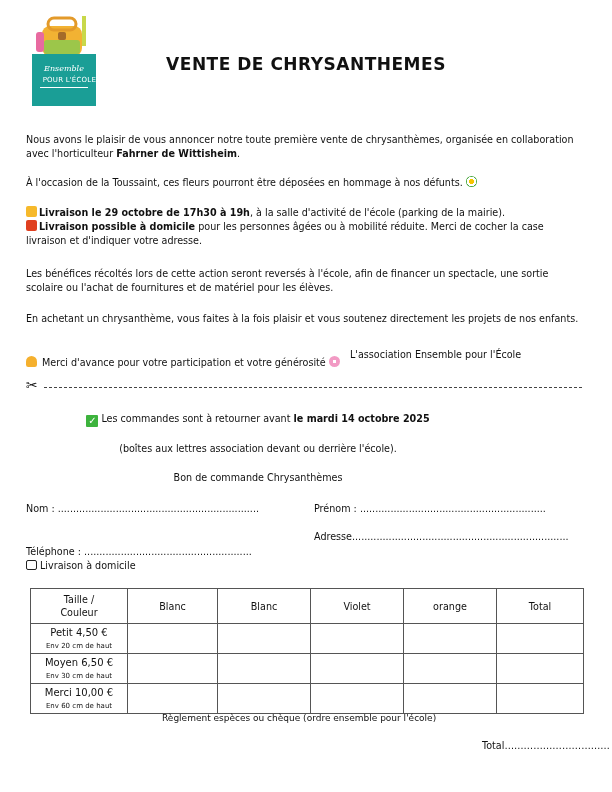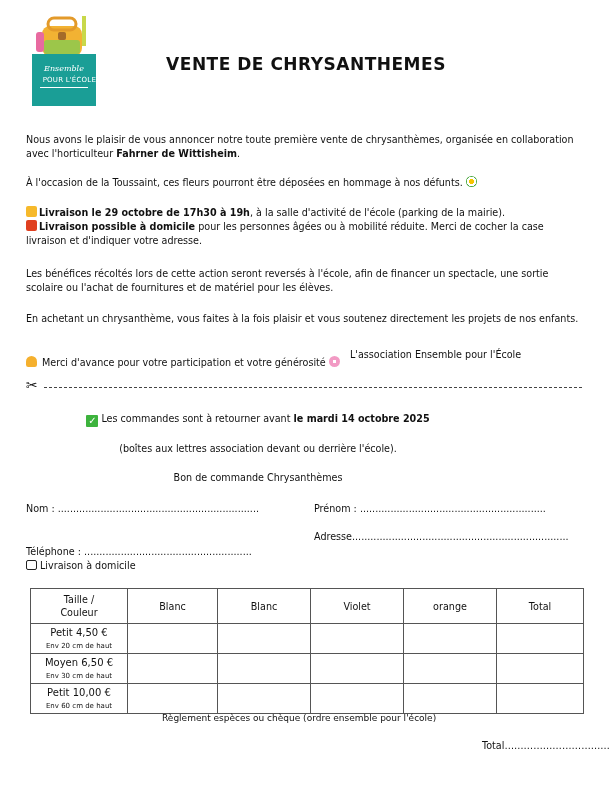--- a/index.html
+++ b/index.html
@@ -169,21 +169,21 @@
       <div class="size-sub">Env 30 cm de haut</div>
     </td>
     <td></td>
     <td></td>
     <td></td>
     <td></td>
     <td></td>
   </tr>
   <tr>
     <td class="row-cell">
-      <div class="size-label">Petit 10,00 €</div>
+      <div class="size-label">Merci 10,00 €</div>
       <div class="size-sub">Env 60 cm de haut</div>
     </td>
     <td></td>
     <td></td>
     <td></td>
     <td></td>
     <td></td>
   </tr>
 </tbody>
   </table>

